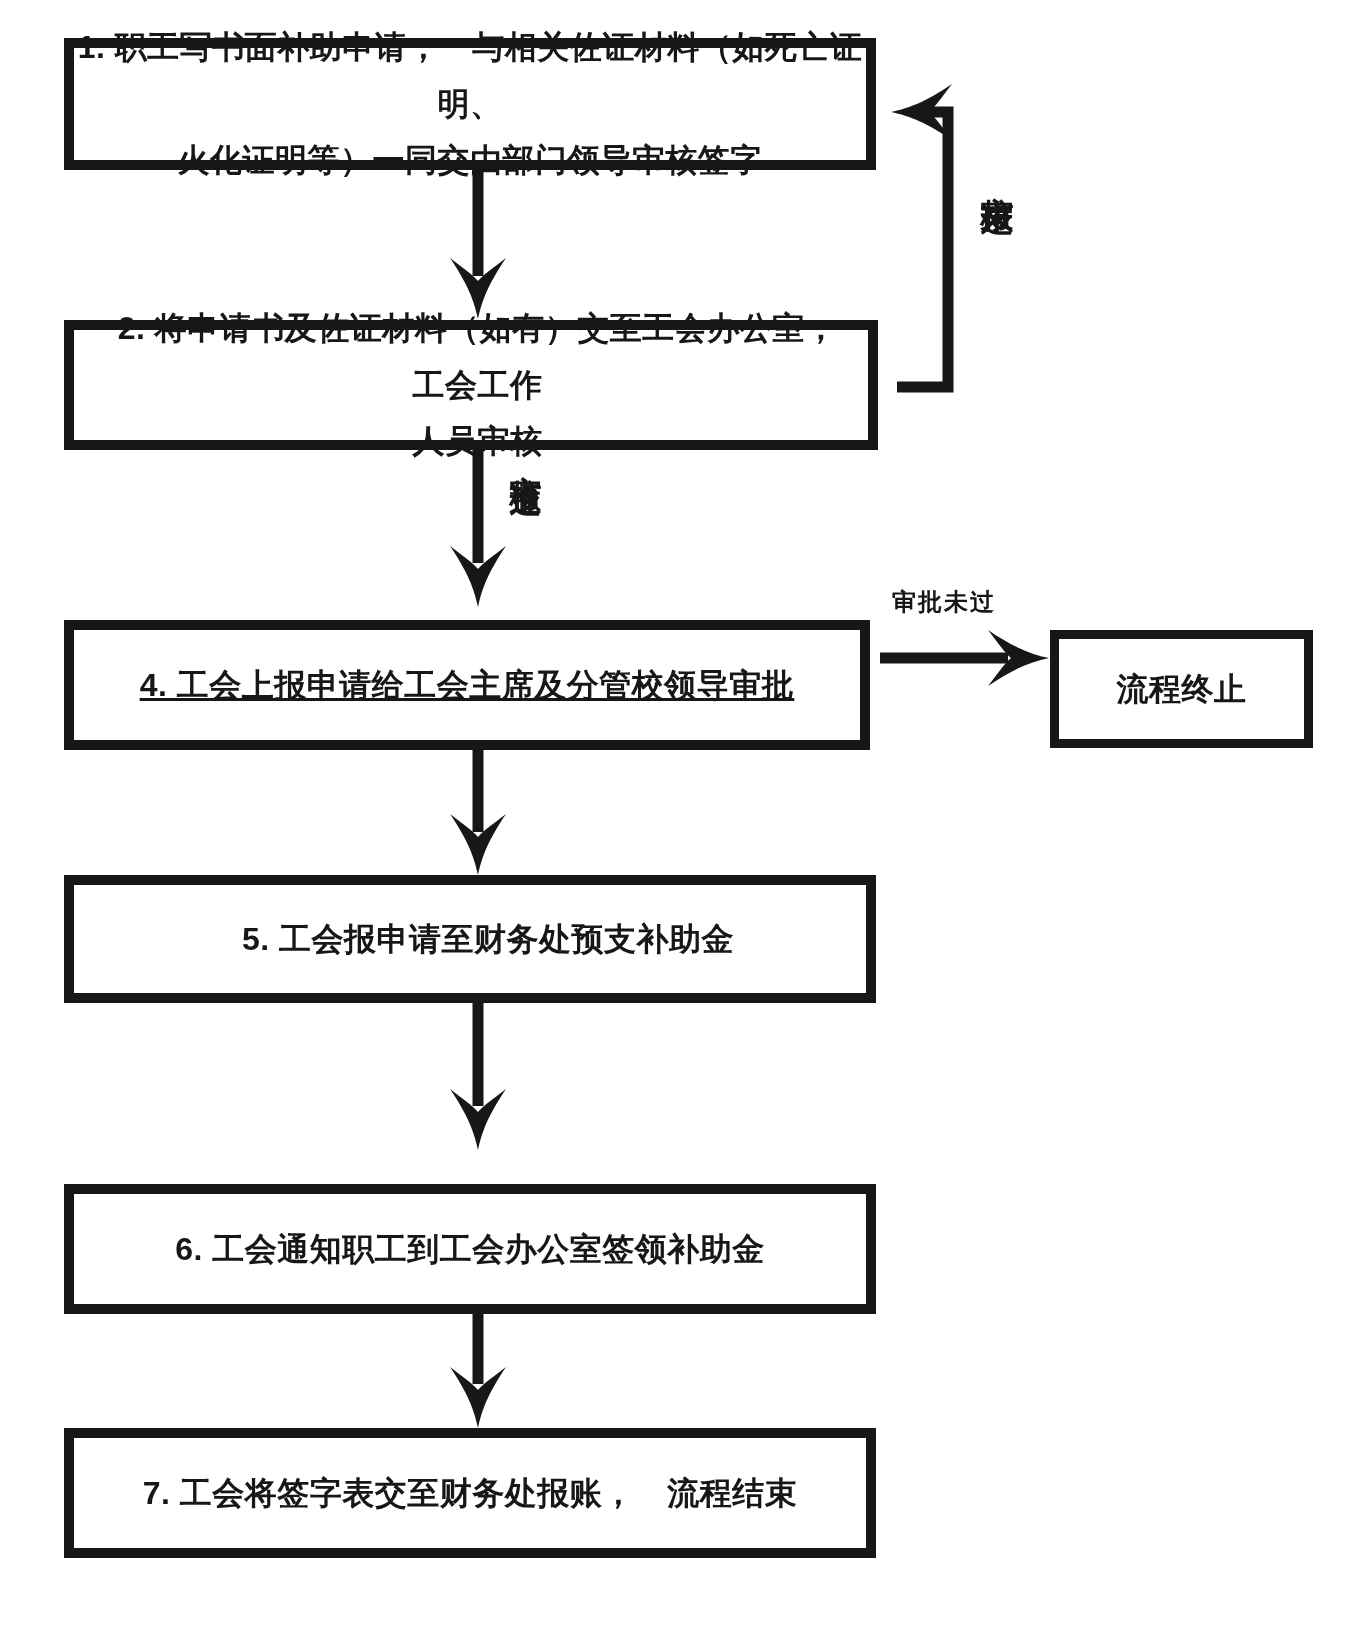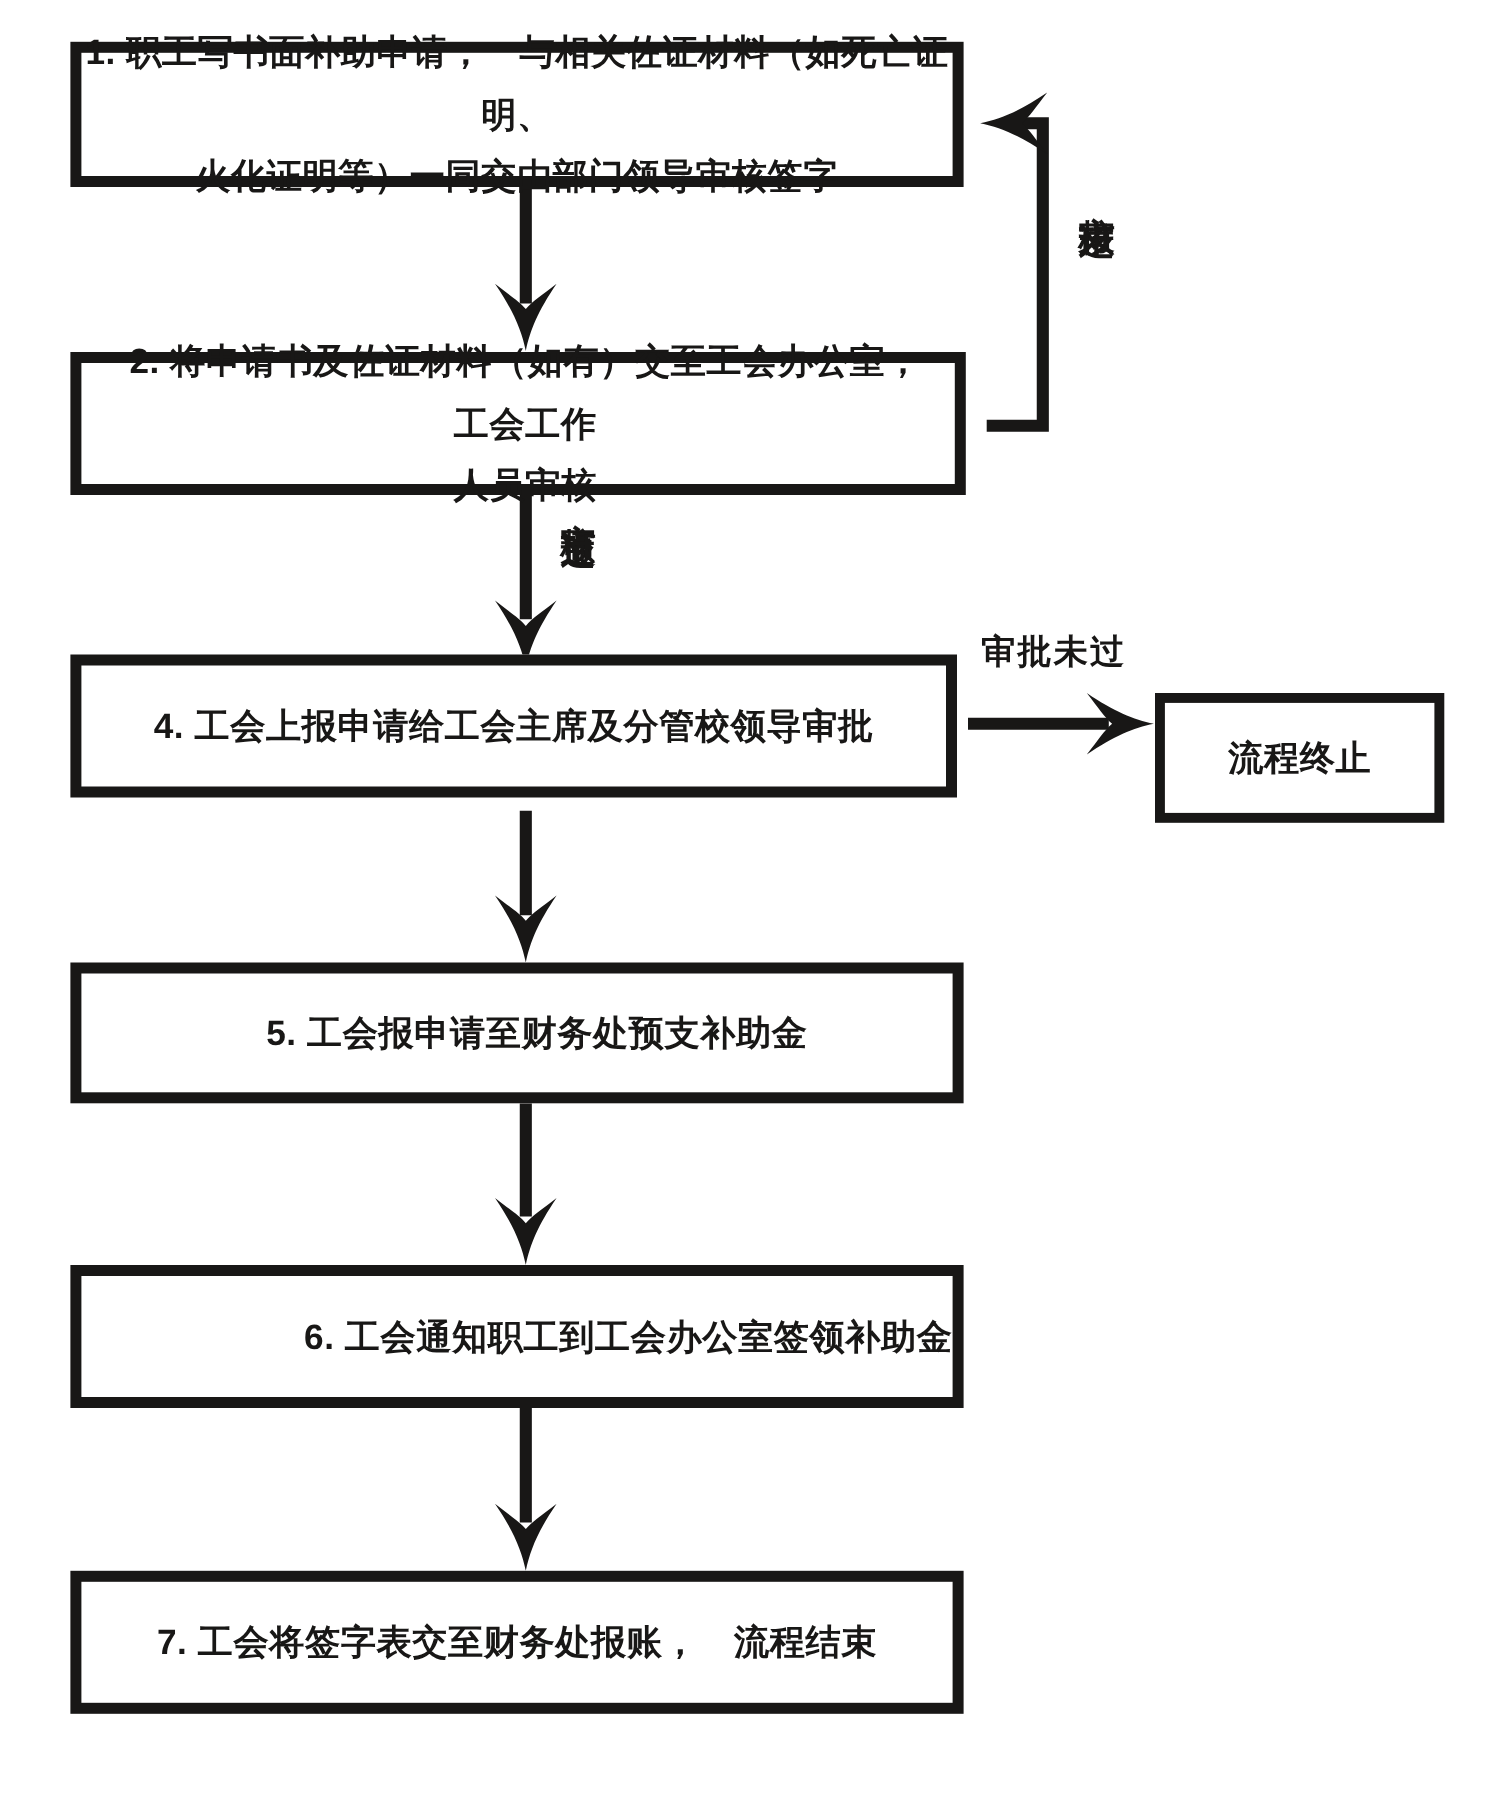--- a/index.html
+++ b/index.html
@@ -36,24 +36,24 @@
     font-size: 32px;
     font-weight: 700;
     line-height: 1.78;
     letter-spacing: 0.5px;
   }
   .pbox.terminal {
     border-width: 9px;
   }
   .box-step1   { left: 64px;  top: 38px;   width: 812px; height: 132px; }
   .box-step2   { left: 64px;  top: 320px;  width: 814px; height: 130px; padding-left: 13px; }
-  .box-step4   { left: 64px;  top: 595px;  width: 806px; height: 130px; }
+  .box-step4   { left: 64px;  top: 620px;  width: 806px; height: 130px; text-decoration: underline; }
   .box-term    { left: 1050px; top: 595px; width: 263px; height: 118px; margin-top: 35px; }
   .box-step5   { left: 64px;  top: 875px;  width: 812px; height: 128px; padding-left: 36px; }
-  .box-step6   { left: 64px;  top: 1150px; width: 812px; height: 130px; align-items: flex-end; }
+  .box-step6   { left: 64px;  top: 1184px; width: 812px; height: 130px; }
   .box-step7   { left: 64px;  top: 1428px; width: 812px; height: 130px; }
 
   .flow-label {
     position: absolute;
     font-weight: 700;
     color: #181716;
     white-space: nowrap;
   }
   .flow-label.vertical {
     writing-mode: vertical-rl;
@@ -66,22 +66,22 @@
     letter-spacing: 2px;
   }
   .label-review-passed {
     left: 504px;
     top: 450px;
     font-size: 32px;
     letter-spacing: 3px;
   }
   .label-approval-failed {
     left: 892px;
-    top: 572px;
-    font-size: 31px;
+    top: 586px;
+    font-size: 24px;
     letter-spacing: 2px;
   }
 </style>
 </head>
 <body>
 
 <div class="canvas">
 
   <svg class="connector-layer" viewBox="0 0 1363 1636" xmlns="http://www.w3.org/2000/svg">
     <defs>

